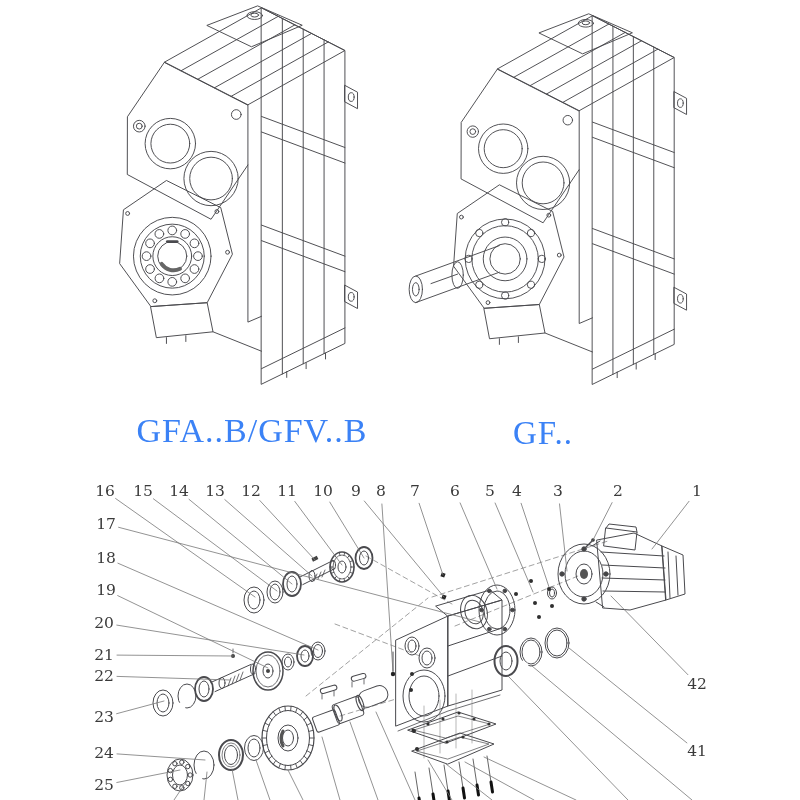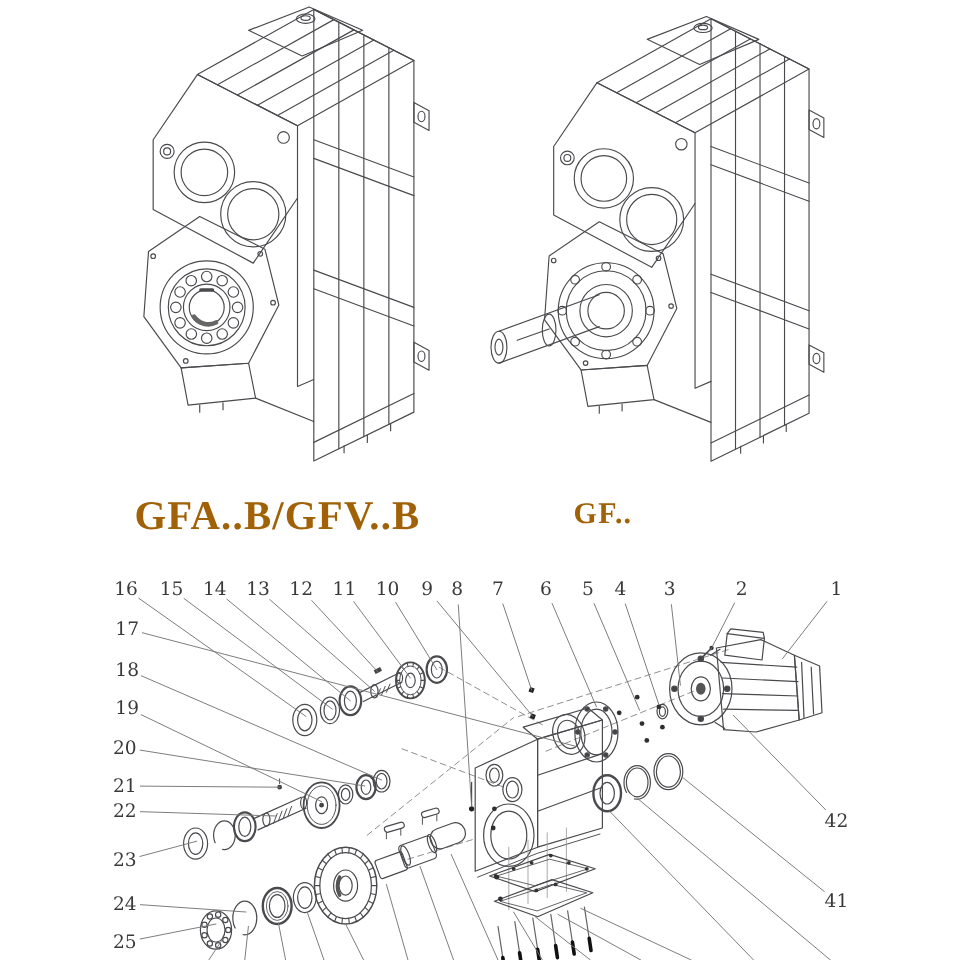--- a/index.html
+++ b/index.html
@@ -1,22 +1,22 @@
 <!DOCTYPE html>
 <html><head>
 <meta charset="utf-8">
 <style>
   html,body{margin:0;padding:0;background:#ffffff;}
   .stage{position:relative;width:800px;height:800px;background:#ffffff;overflow:hidden;
          font-family:"Liberation Serif",serif;}
   svg{position:absolute;left:0;top:0;}
-  .caption{position:absolute;text-align:left;font-weight:700;color:#a16207;
+  .caption{position:absolute;text-align:center;font-weight:400;color:#3b82f6;
            font-family:"Liberation Serif",serif;letter-spacing:1px;}
   .caption.left{left:112px;top:412px;width:280px;font-size:34px;}
-  .caption.right{left:478px;top:415px;width:130px;font-size:25px;}
+  .caption.right{left:478px;top:415px;width:130px;font-size:33px;}
   text.callout{font-family:"DejaVu Serif",serif;font-size:15.5px;fill:#3a3a3a;stroke:none;}
 </style>
 </head>
 <body>
 
 <div class="stage">
 
 <svg id="diagram" width="800" height="800" viewBox="0 0 800 800" stroke="#4a4a4e" fill="none" stroke-width="1" stroke-linejoin="round" stroke-linecap="round">
 
   <defs>

